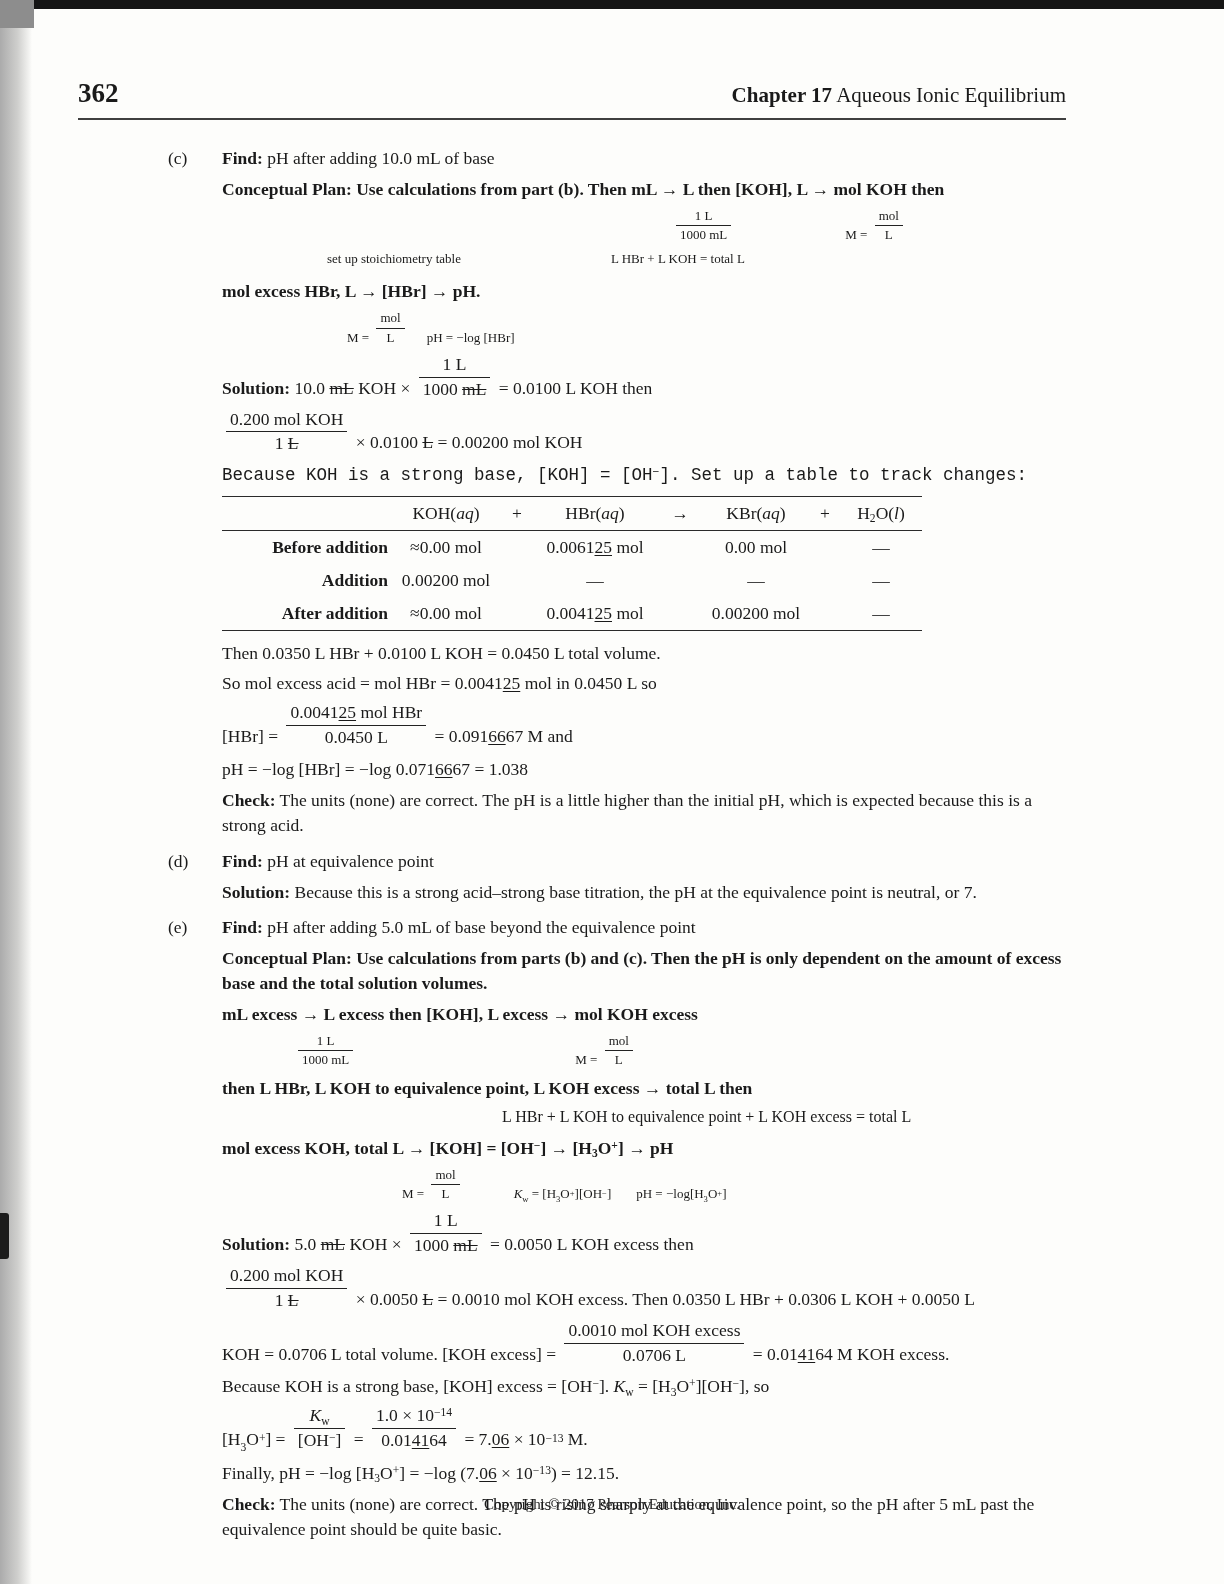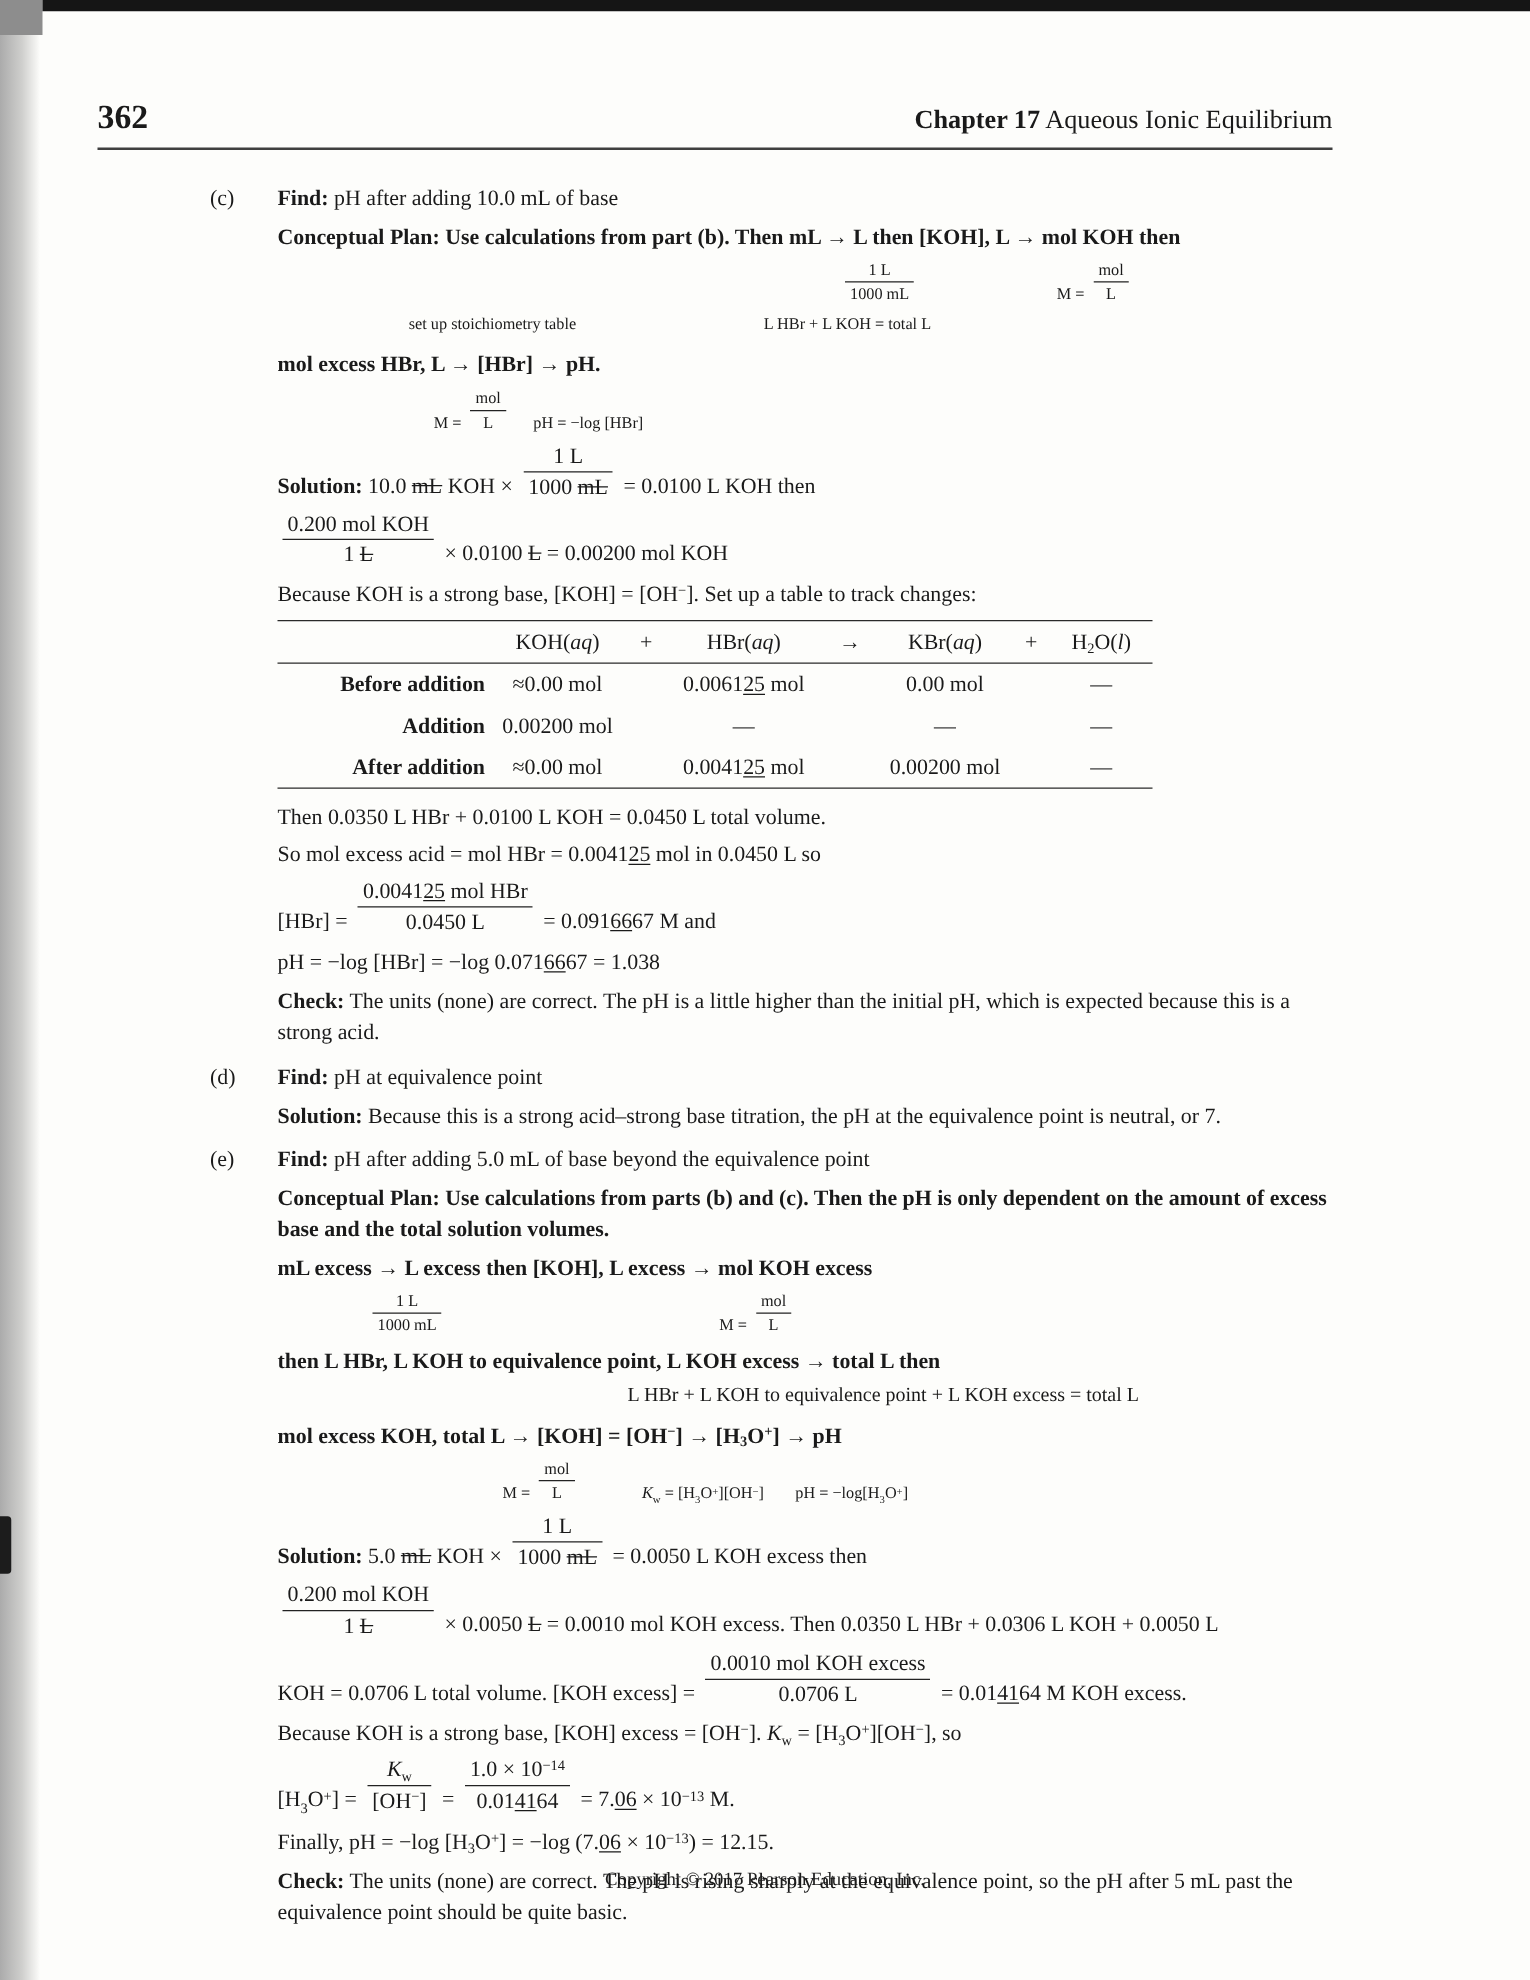--- a/index.html
+++ b/index.html
@@ -98,21 +98,21 @@
         </div>
         <div class="line eq" style="margin-top: 2px;">
           <span class="frac">
             <span class="fn"><span class="t">0.200 mol KOH</span></span>
             <span class="fd"><span class="t">1 </span><span class="t st">L</span></span>
           </span>
           <span class="t"> × 0.0100 </span>
           <span class="t st">L</span>
           <span class="t"> = 0.00200 mol KOH</span>
         </div>
-        <div class="line" style="margin-top: 4px;"><span class="t">Because KOH is a strong base, [KOH] = [OH</span><span class="t sup">−</span><span class="t">]. Set up a table to track changes:</span></div>
+        <div class="line" style="margin-top: 4px; font-family: Liberation Mono, monospace;"><span class="t">Because KOH is a strong base, [KOH] = [OH</span><span class="t sup">−</span><span class="t">]. Set up a table to track changes:</span></div>
         <div class="stbl" style="margin-top: 8px;">
           <div class="trow hdrr" style="grid-template-columns: 168px 112px 30px 126px 44px 108px 30px 82px;">
             <div class="tc lb"></div>
             <div class="tc"><span class="t">KOH(</span><span class="t i">aq</span><span class="t">)</span></div>
             <div class="tc"><span class="t">+</span></div>
             <div class="tc"><span class="t">HBr(</span><span class="t i">aq</span><span class="t">)</span></div>
             <div class="tc"><span class="t">→</span></div>
             <div class="tc"><span class="t">KBr(</span><span class="t i">aq</span><span class="t">)</span></div>
             <div class="tc"><span class="t">+</span></div>
             <div class="tc"><span class="t">H</span><span class="t sub">2</span><span class="t">O(</span><span class="t i">l</span><span class="t">)</span></div>

